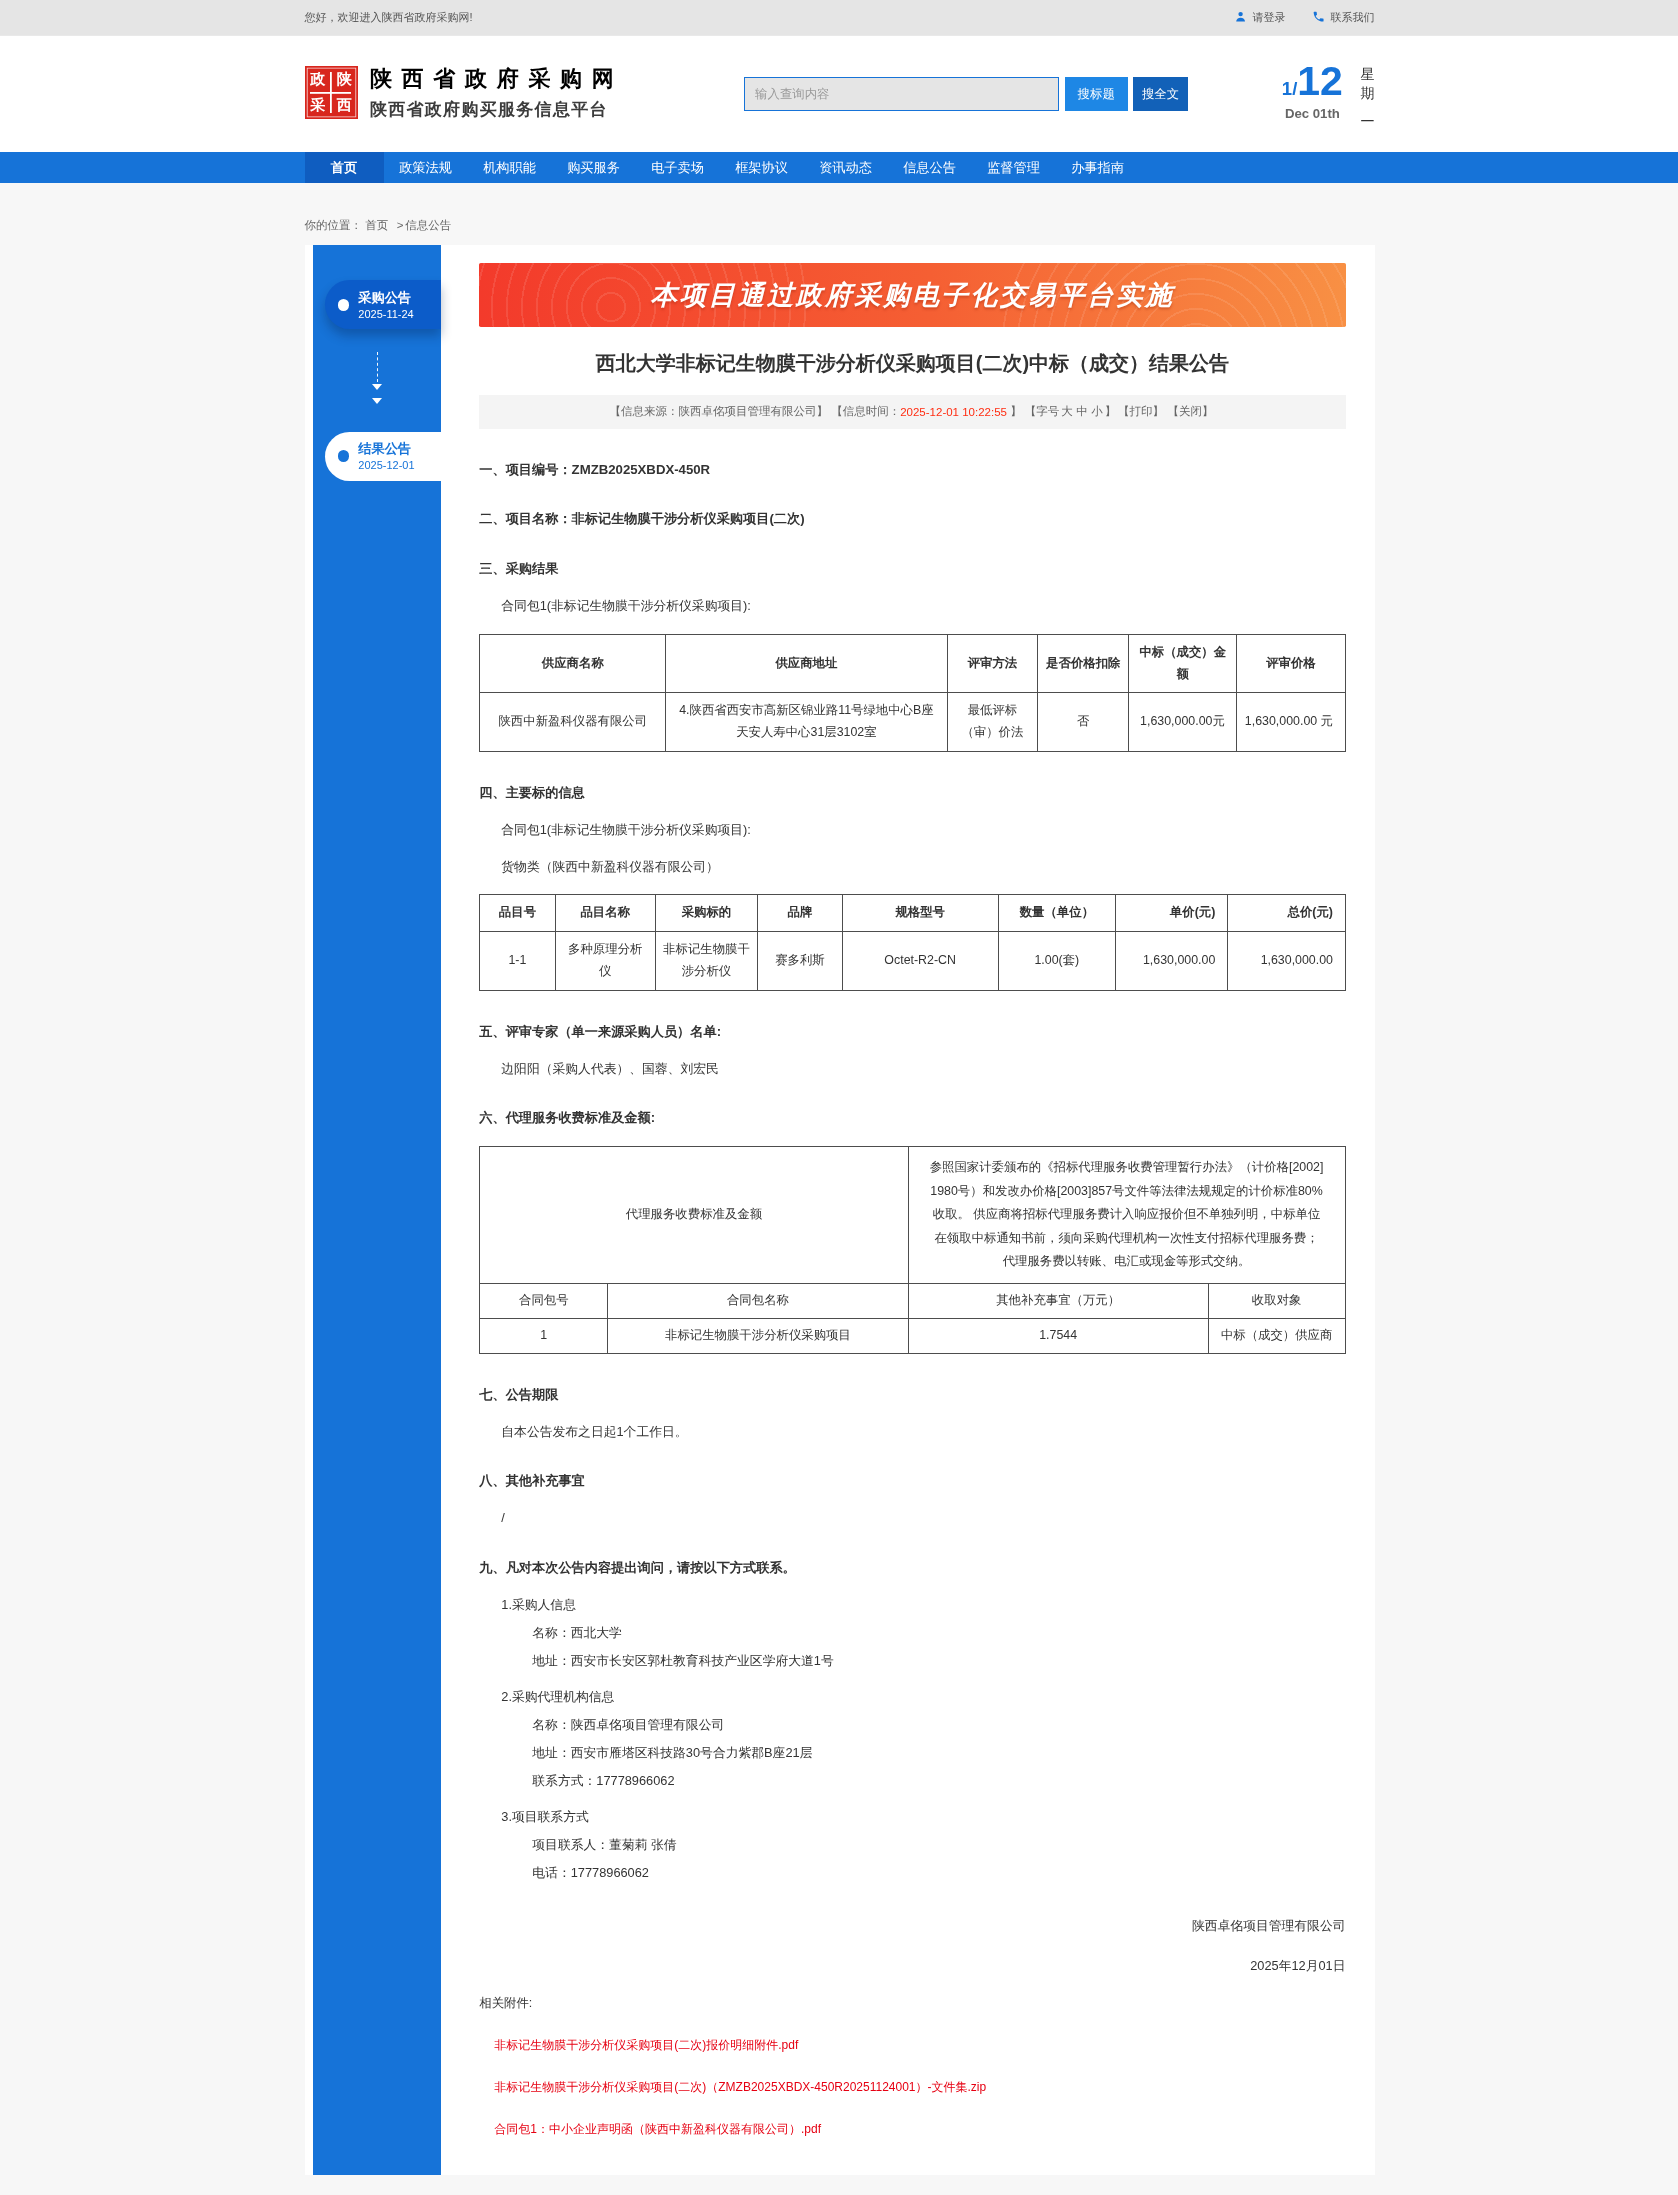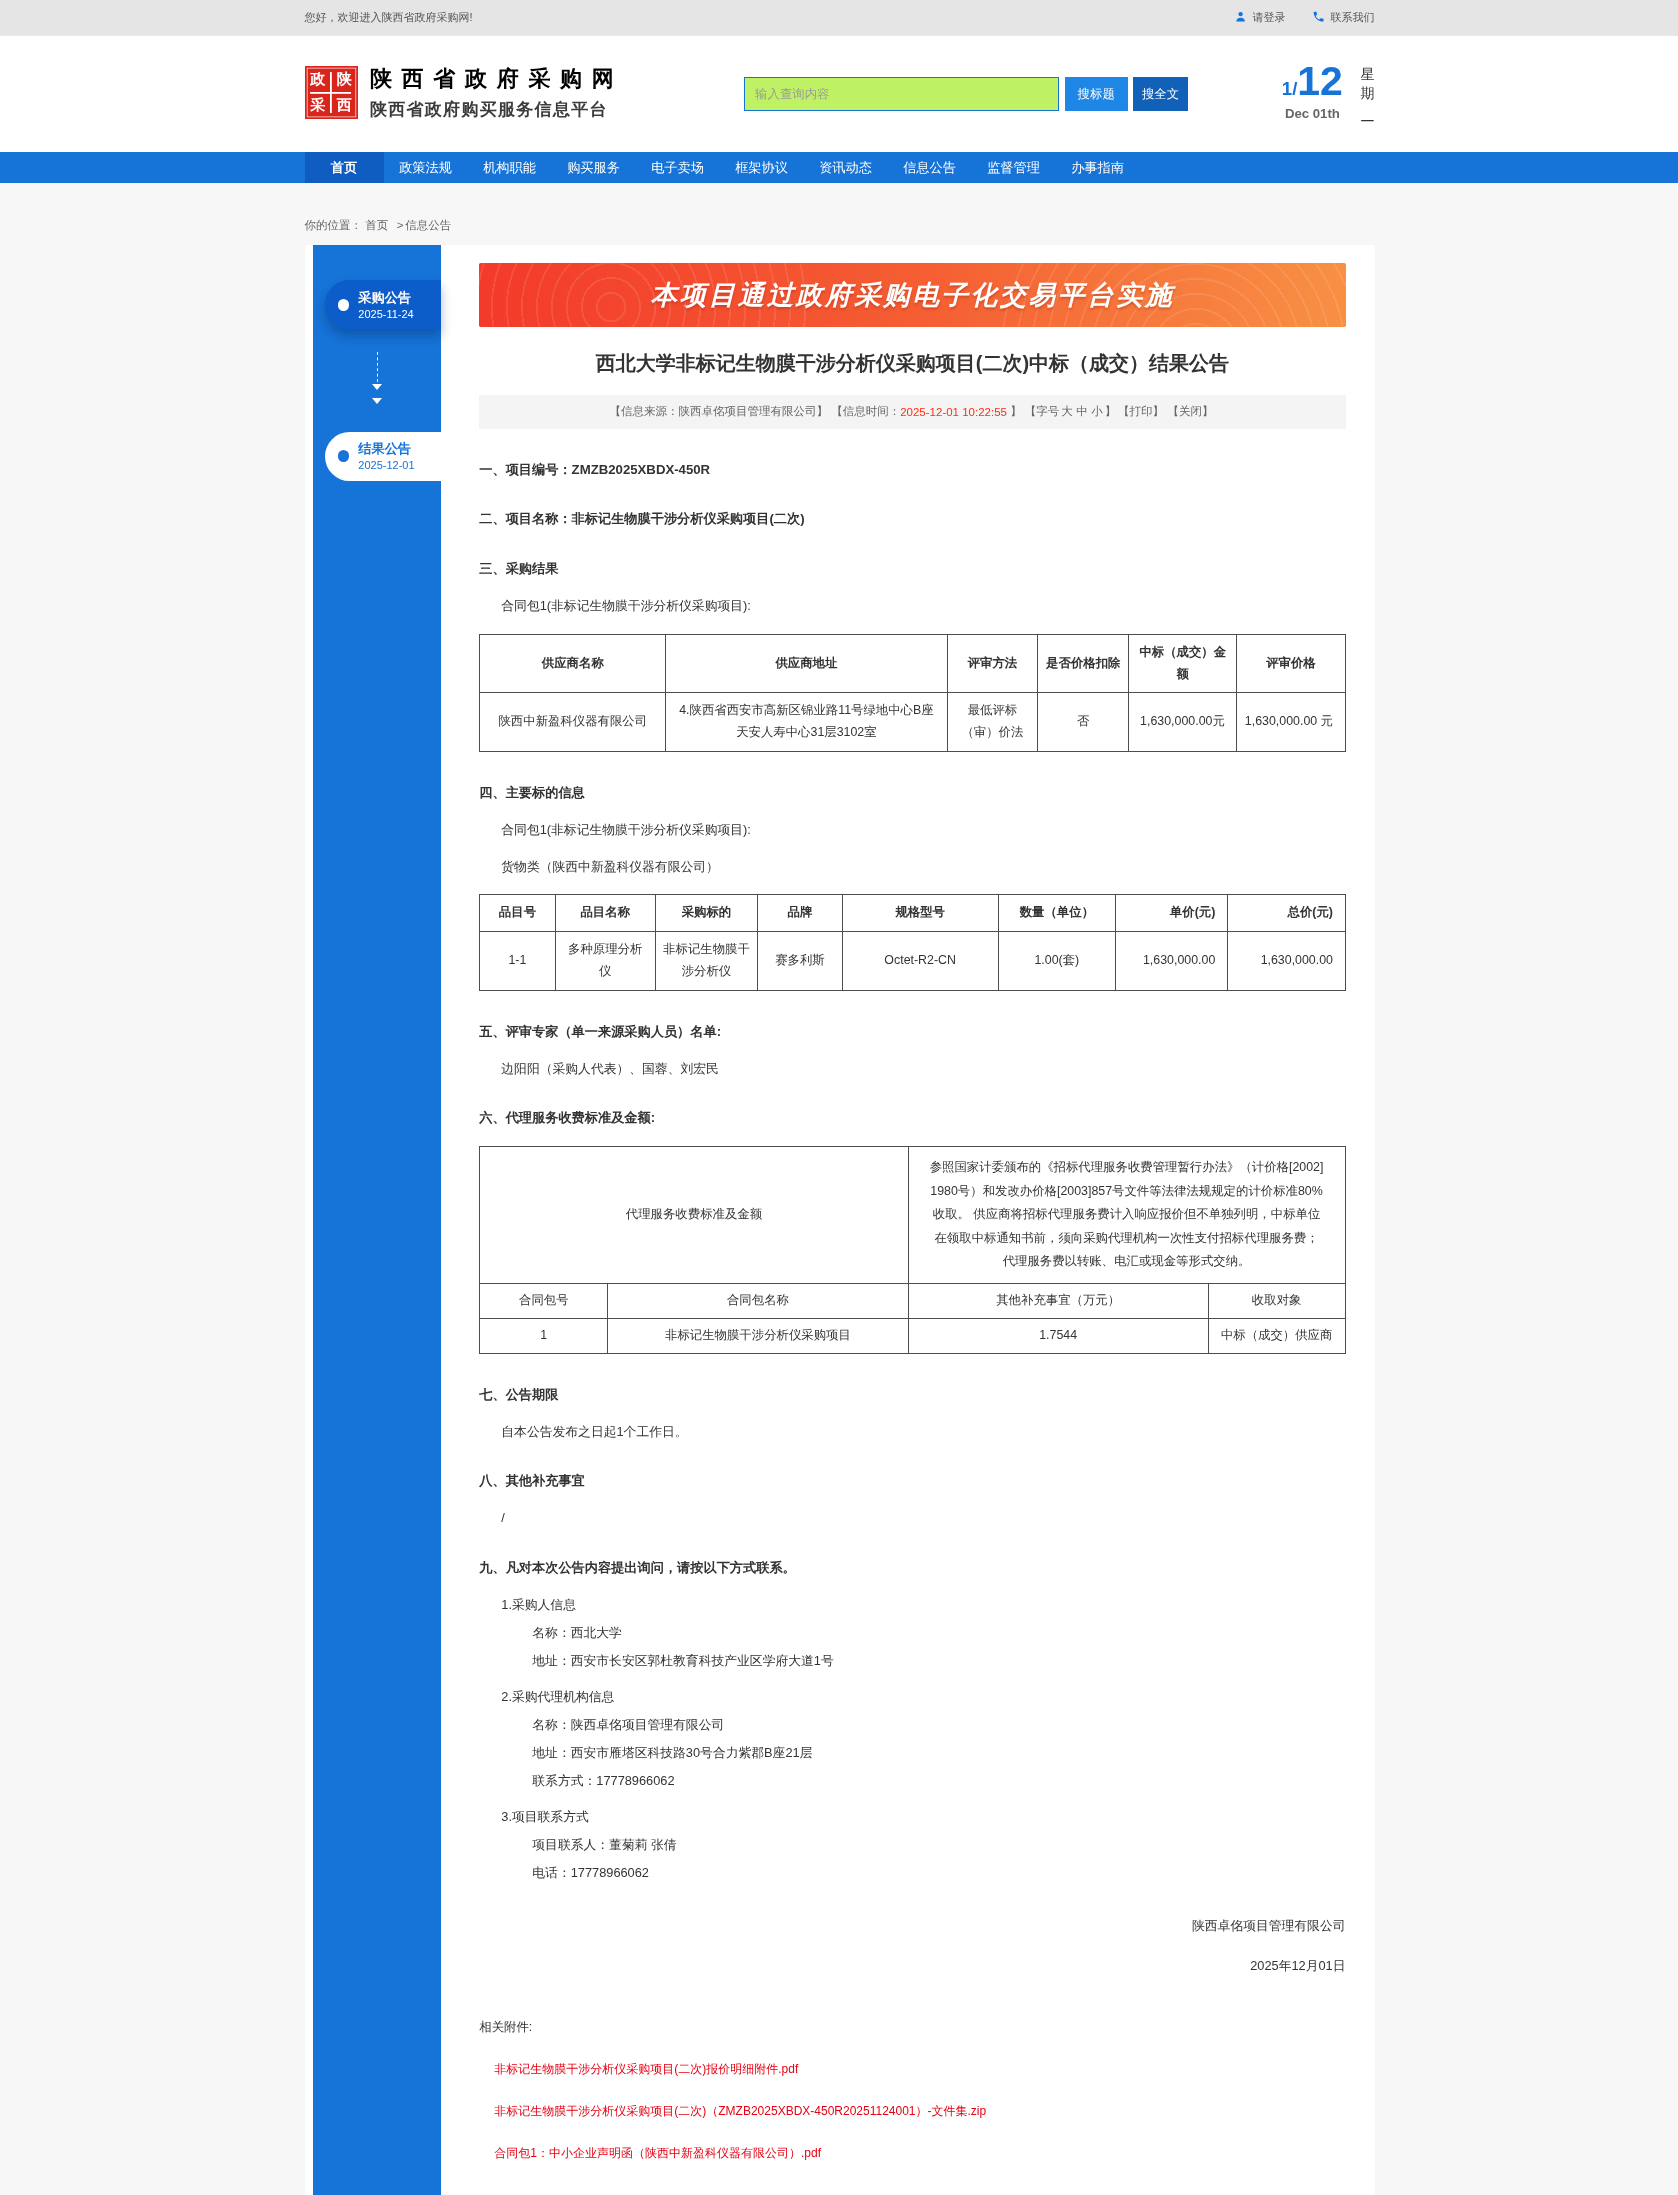--- a/index.html
+++ b/index.html
@@ -32,21 +32,21 @@
     box-shadow: inset 0 0 0 1.8px #d8261d, inset 0 0 0 2.6px rgba(255,255,255,.85);
     display:grid; grid-template-columns:1fr 1fr; grid-template-rows:1fr 1fr;
   }
   .seal span { display:flex; align-items:center; justify-content:center; color:#fff; font-weight:bold; font-size:15px; }
   .site-name { font-size:22px; font-weight:bold; color:#000000; letter-spacing:9.7px; white-space:nowrap; }
   .site-sub  { font-size:17px; font-weight:bold; color:#3c3c3c; letter-spacing:1.3px; margin-top:4.4px; }
 
   .search { position:absolute; left:439px; top:41px; display:flex; align-items:center; }
   .search input {
     width:315px; height:34px; border:1.8px solid #1673d8; padding:0 10.6px;
-    font-size:12.4px; color:#333; outline:none; background:#bef264;
+    font-size:12.4px; color:#333; outline:none; background:#e5e5e5;
     font-family:inherit;
   }
   .search input::placeholder { color:#9a9a9a; }
   .btn-search { height:34px; border:none; color:#fff; font-size:12.4px; cursor:pointer; font-family:inherit; }
   .btn-title { width:63px; margin-left:6.2px; background:#1e87e5; }
   .btn-full  { width:55px; margin-left:5.3px; background:#1261b8; }
 
   .datebox { position:absolute; right:0; top:25px; display:flex; gap:17.6px; }
   .d-main { text-align:center; }
   .d-numline { display:flex; align-items:baseline; justify-content:center; color:#1673d8; font-weight:bold; }
@@ -126,21 +126,21 @@
   table.t3 td { padding:6.2px 5.3px; }
   td.merge-text { text-align:center; padding:8.8px 21px !important; line-height:1.9 !important; }
   .ta-right { text-align:right !important; padding-right:11.5px !important; }
 
   .contact-group { margin-top:19.4px; padding-left:22px; font-size:12.8px; line-height:1.35; }
   .contact-line  { margin-top:10.6px; padding-left:53px; font-size:12.8px; line-height:1.35; }
 
   .signature { margin-top:37px; text-align:right; font-size:12.8px; }
   .sig-date { margin-top:23px; }
 
-  .attachments { margin-top:44px; font-size:12.4px; }
+  .attachments { margin-top:20px; font-size:12.4px; }
   .attach-label { color:#333; }
   .attach-link { display:block; margin-top:25px; margin-left:15px; color:#e60012; font-size:12px; cursor:pointer; text-decoration:none; }
 </style>
 </head>
 <body>
 
 <div class="topbar">
   <div class="inner">
     <span>您好，欢迎进入陕西省政府采购网!</span>
     <div class="topbar-right">

